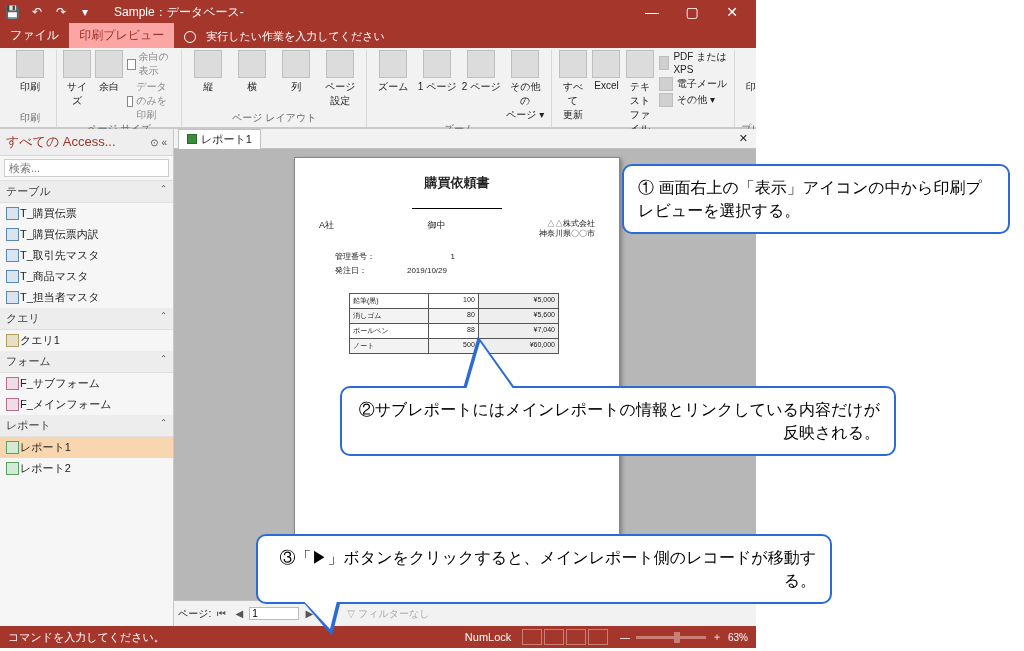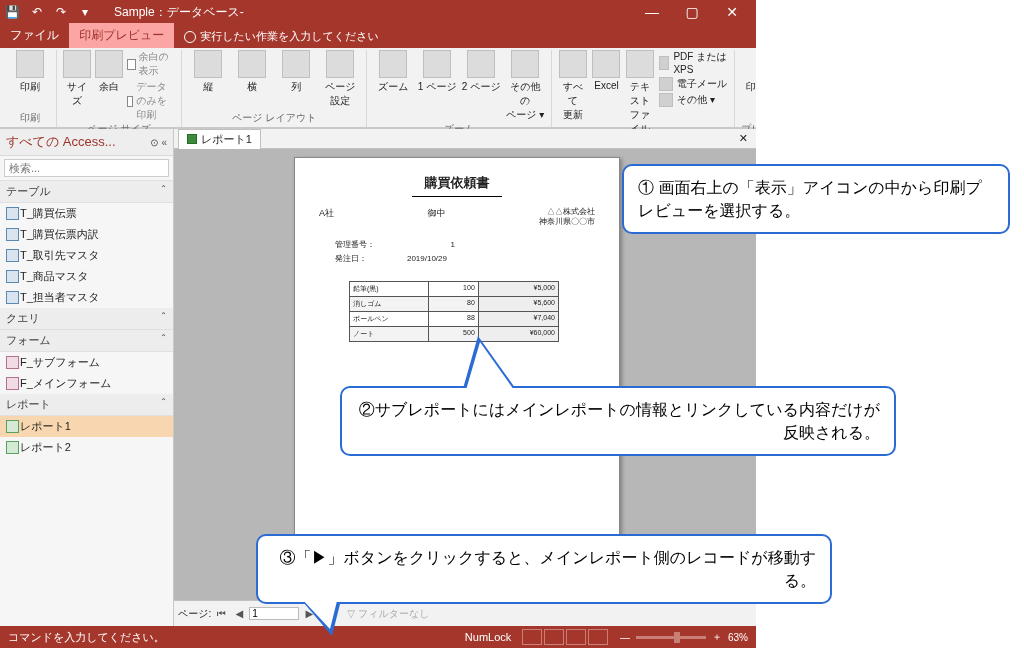--- a/index.html
+++ b/index.html
@@ -9,21 +9,21 @@
   .titlebar { height:24px; background:#a5362b; color:#fff; display:flex; align-items:center; padding:0 4px; }
   .titlebar .qat { display:flex; gap:6px; align-items:center; font-size:12px; }
   .titlebar .qat span { width:18px; text-align:center; }
   .titlebar .title { margin-left:20px; font-size:12px; }
   .titlebar .winbtns { margin-left:auto; display:flex; }
   .titlebar .winbtns div { width:40px; height:24px; display:flex; align-items:center; justify-content:center; font-size:14px; }
   
   .tabrow { height:24px; background:#a5362b; display:flex; align-items:flex-end; color:#fff; font-size:12px; }
   .tabrow .tab { padding:4px 10px; cursor:pointer; }
   .tabrow .tab.active { background:#fca5a5; color:#9d3228; }
-  .tabrow .tell { display:flex; align-items:center; gap:4px; padding:4px 10px; font-size:11px; }
+  .tabrow .tell { display:flex; align-items:center; gap:10px; padding:4px 10px; font-size:11px; }
   .tabrow .bulb { width:12px;height:12px;border:1px solid #fff;border-radius:50%; display:inline-block;}
   
   .ribbon { height:80px; background:#f2f2f2; border-bottom:1px solid #c9c9c9; display:flex; padding:2px 4px 0 4px; }
   .rgroup { display:flex; flex-direction:column; align-items:center; border-right:1px solid #d8d8d8; padding:0 6px; }
   .rgroup .ctls { display:flex; gap:4px; align-items:flex-start; flex:1; }
   .rgroup .glabel { font-size:10px; color:#6b6b6b; padding-bottom:2px; }
   .big { width:40px; display:flex; flex-direction:column; align-items:center; gap:2px; font-size:10px; text-align:center; }
   .big .icn { width:28px; height:28px; background:#dcdcdc; border:1px solid #bfbfbf; }
   .chk { display:flex; align-items:center; gap:3px; font-size:10px; color:#888; }
   .chk .box { width:11px;height:11px;border:1px solid #888;background:#fff; }
@@ -47,21 +47,21 @@
   .navitem.sel { background:#f8d7b0; }
   
   .preview { flex:1; position:relative; background:#b7b7b7; display:flex; flex-direction:column; }
   .doctab { height:20px; background:#f2f2f2; border-bottom:1px solid #c0c0c0; display:flex; align-items:center; padding:0 4px; font-size:11px; }
   .doctab .t { background:#fff; border:1px solid #c0c0c0; border-bottom:none; padding:2px 8px; display:flex; align-items:center; gap:4px; }
   .doctab .r { width:10px;height:10px;background:#3b8b3b;border:1px solid #2a6a2a; }
   .doctab .x { margin-left:auto; padding:0 4px; }
   .canvas { flex:1; overflow:hidden; position:relative; }
   .page { position:absolute; left:120px; top:8px; width:326px; height:456px; background:#fff; border:1px solid #888; box-shadow:2px 2px 4px rgba(0,0,0,.3); }
   .page-inner { padding:16px 24px; font-size:9px; }
-  .page h2 { text-align:center; font-size:13px; font-weight:bold; margin-bottom:4px; }
+  .page h2 { text-align:center; font-size:13px; font-weight:bold; margin-bottom:16px; }
   .page .hline { border-top:1px solid #000; margin:0 auto 10px auto; width:90px; }
   .page .row3 { display:flex; justify-content:space-between; margin-bottom:10px;gap:45px; }
   .page .co { text-align:right; font-size:8px; line-height:1.3; }
   .page .meta { font-size:8px; margin:10px 0 14px 16px; line-height:1.8; }
   .page .meta span.v { display:inline-block; width:80px; text-align:right; }
   .items { border:1px solid #555; font-size:7px; width:210px; margin-left:30px; }
   .irow { display:flex; border-top:1px solid #555; }
   .irow:first-child { border-top:none; }
   .irow > div { border-right:1px solid #555; padding:2px 3px; }
   .irow > div:last-child { border-right:none; }
@@ -262,20 +262,23 @@
       <div id="nav-tables">
           <div class="navitem ">T_購買伝票</div>
           <div class="navitem ">T_購買伝票内訳</div>
           <div class="navitem ">T_取引先マスタ</div>
           <div class="navitem ">T_商品マスタ</div>
           <div class="navitem ">T_担当者マスタ</div>
         </div>
       <div class="navsec">
           <span>クエリ</span>
           <span class="up">⌃</span>
+        </div>
+      <div id="nav-queries">
+          <div class="navitem q">クエリ1</div>
         </div>
       <div class="navsec">
           <span>フォーム</span>
           <span class="up">⌃</span>
         </div>
       <div id="nav-forms">
           <div class="navitem f">F_サブフォーム</div>
           <div class="navitem f">F_メインフォーム</div>
         </div>
       <div class="navsec">

